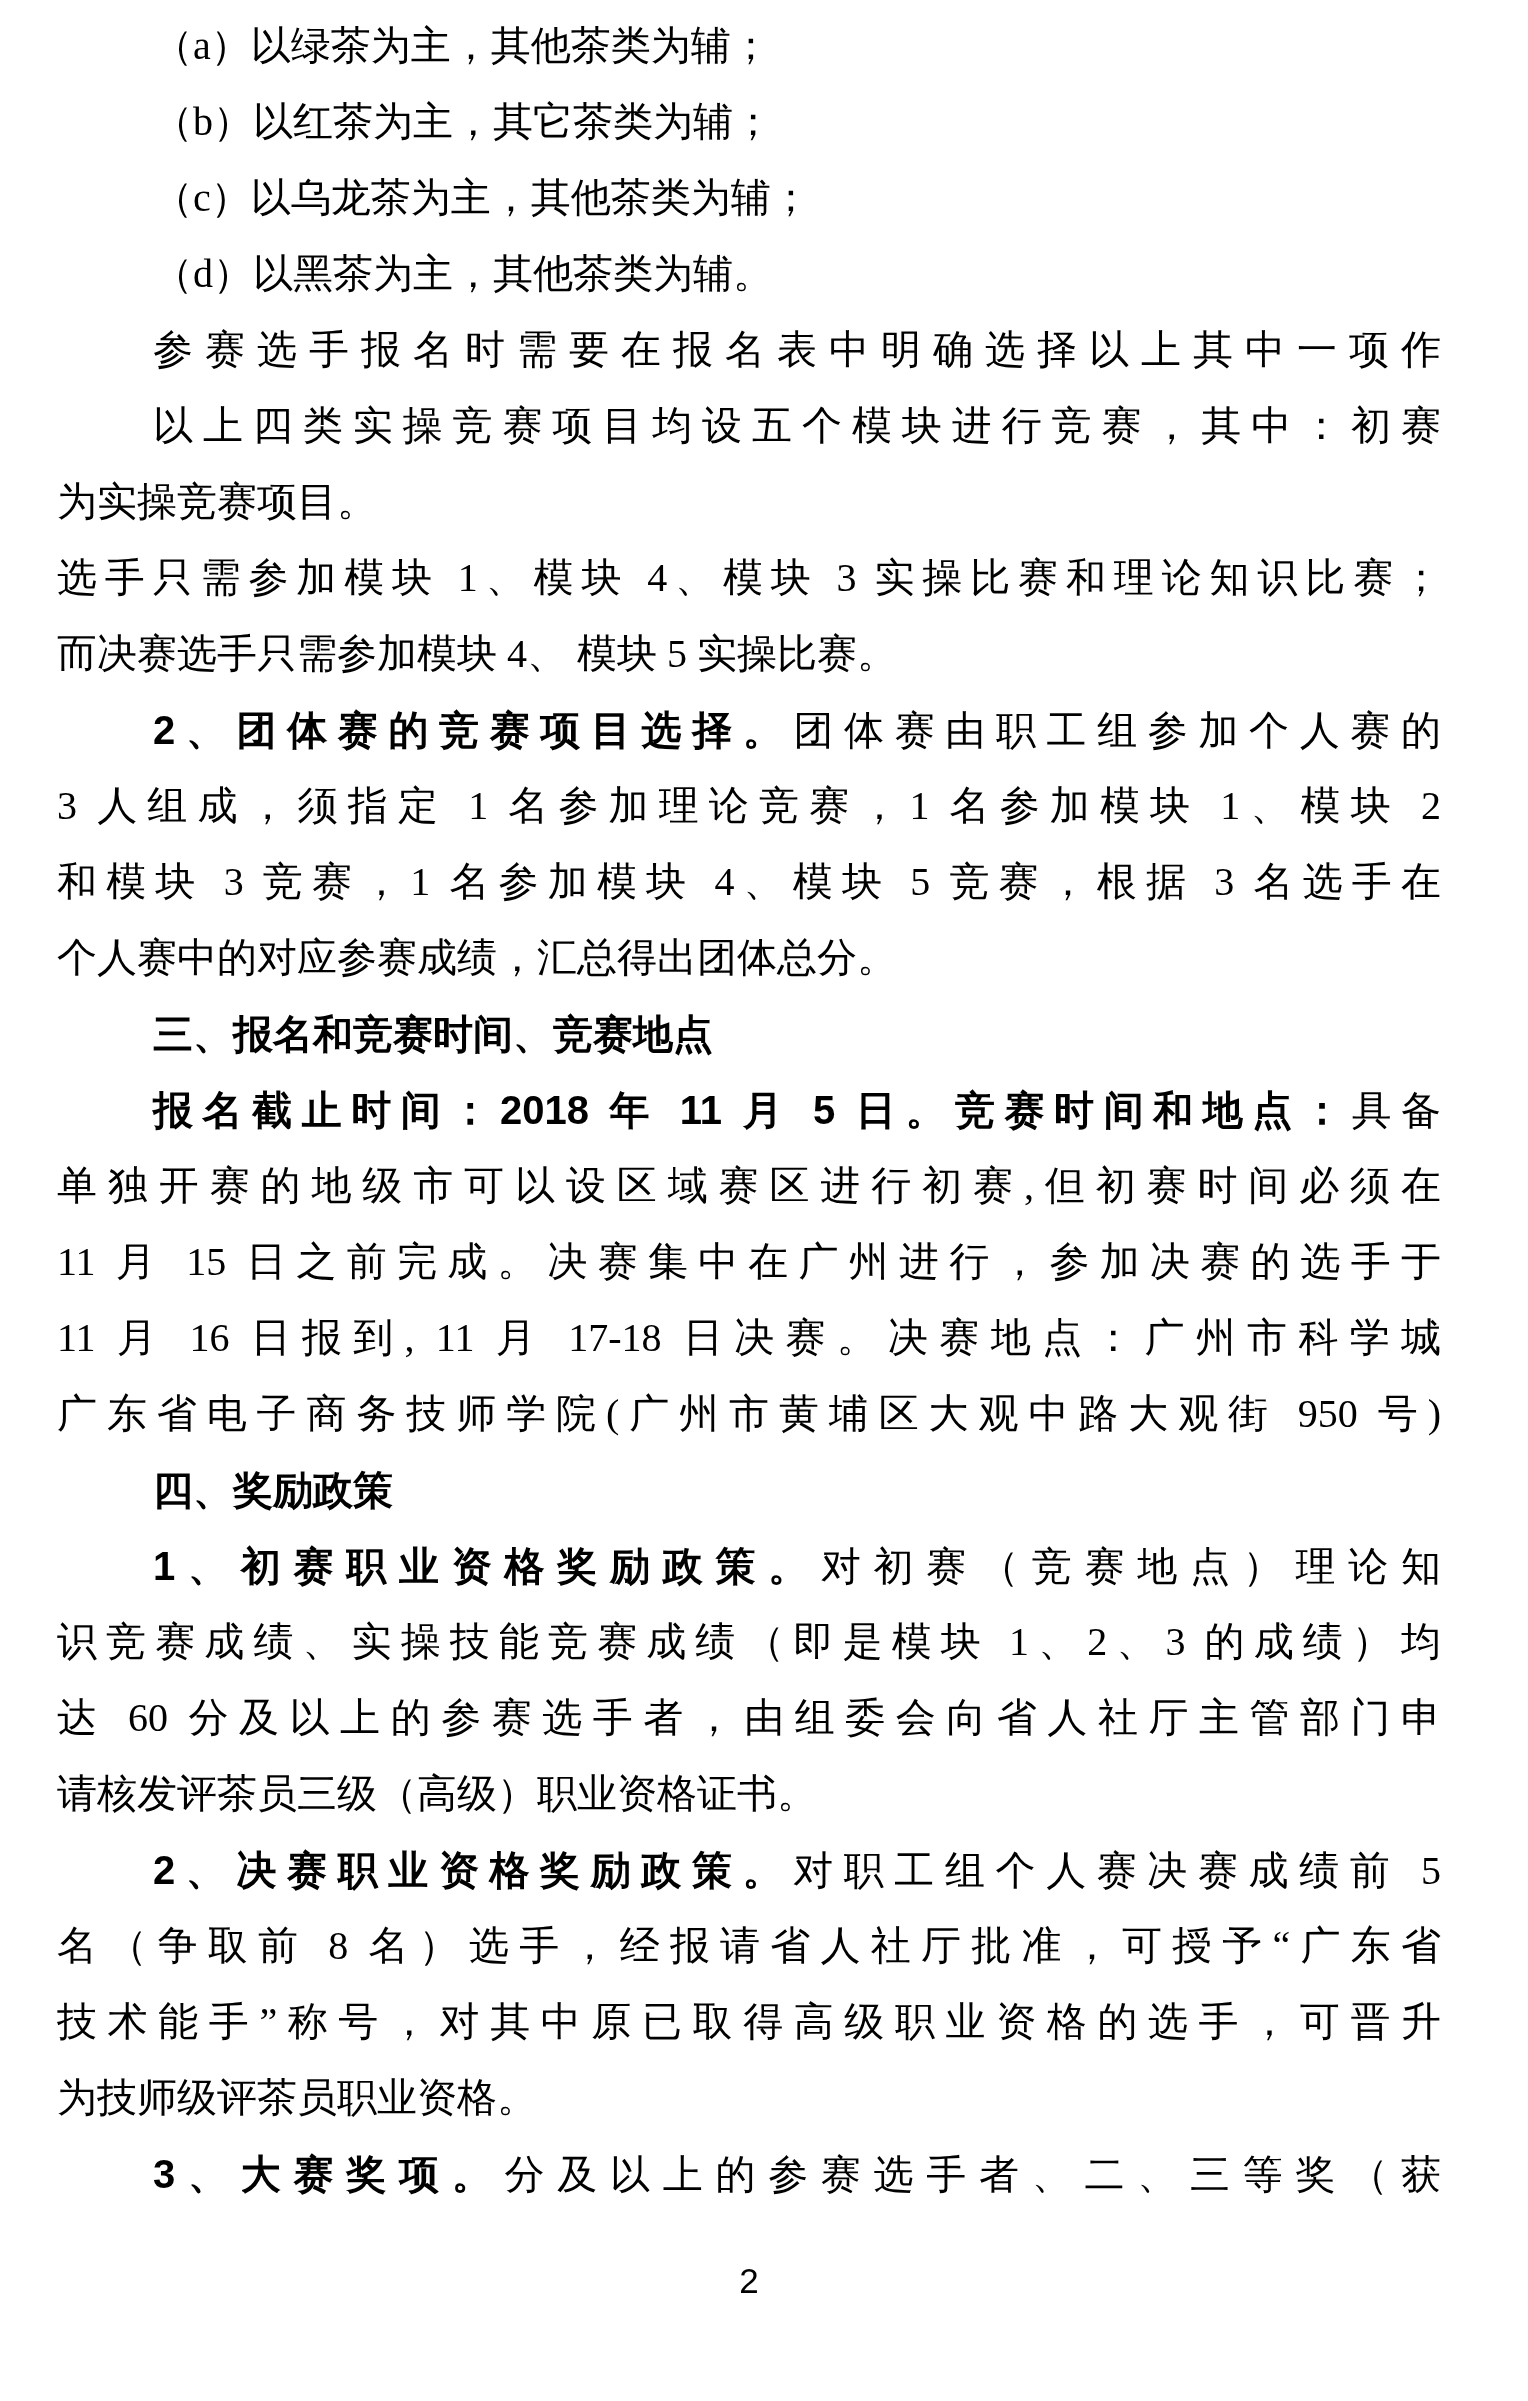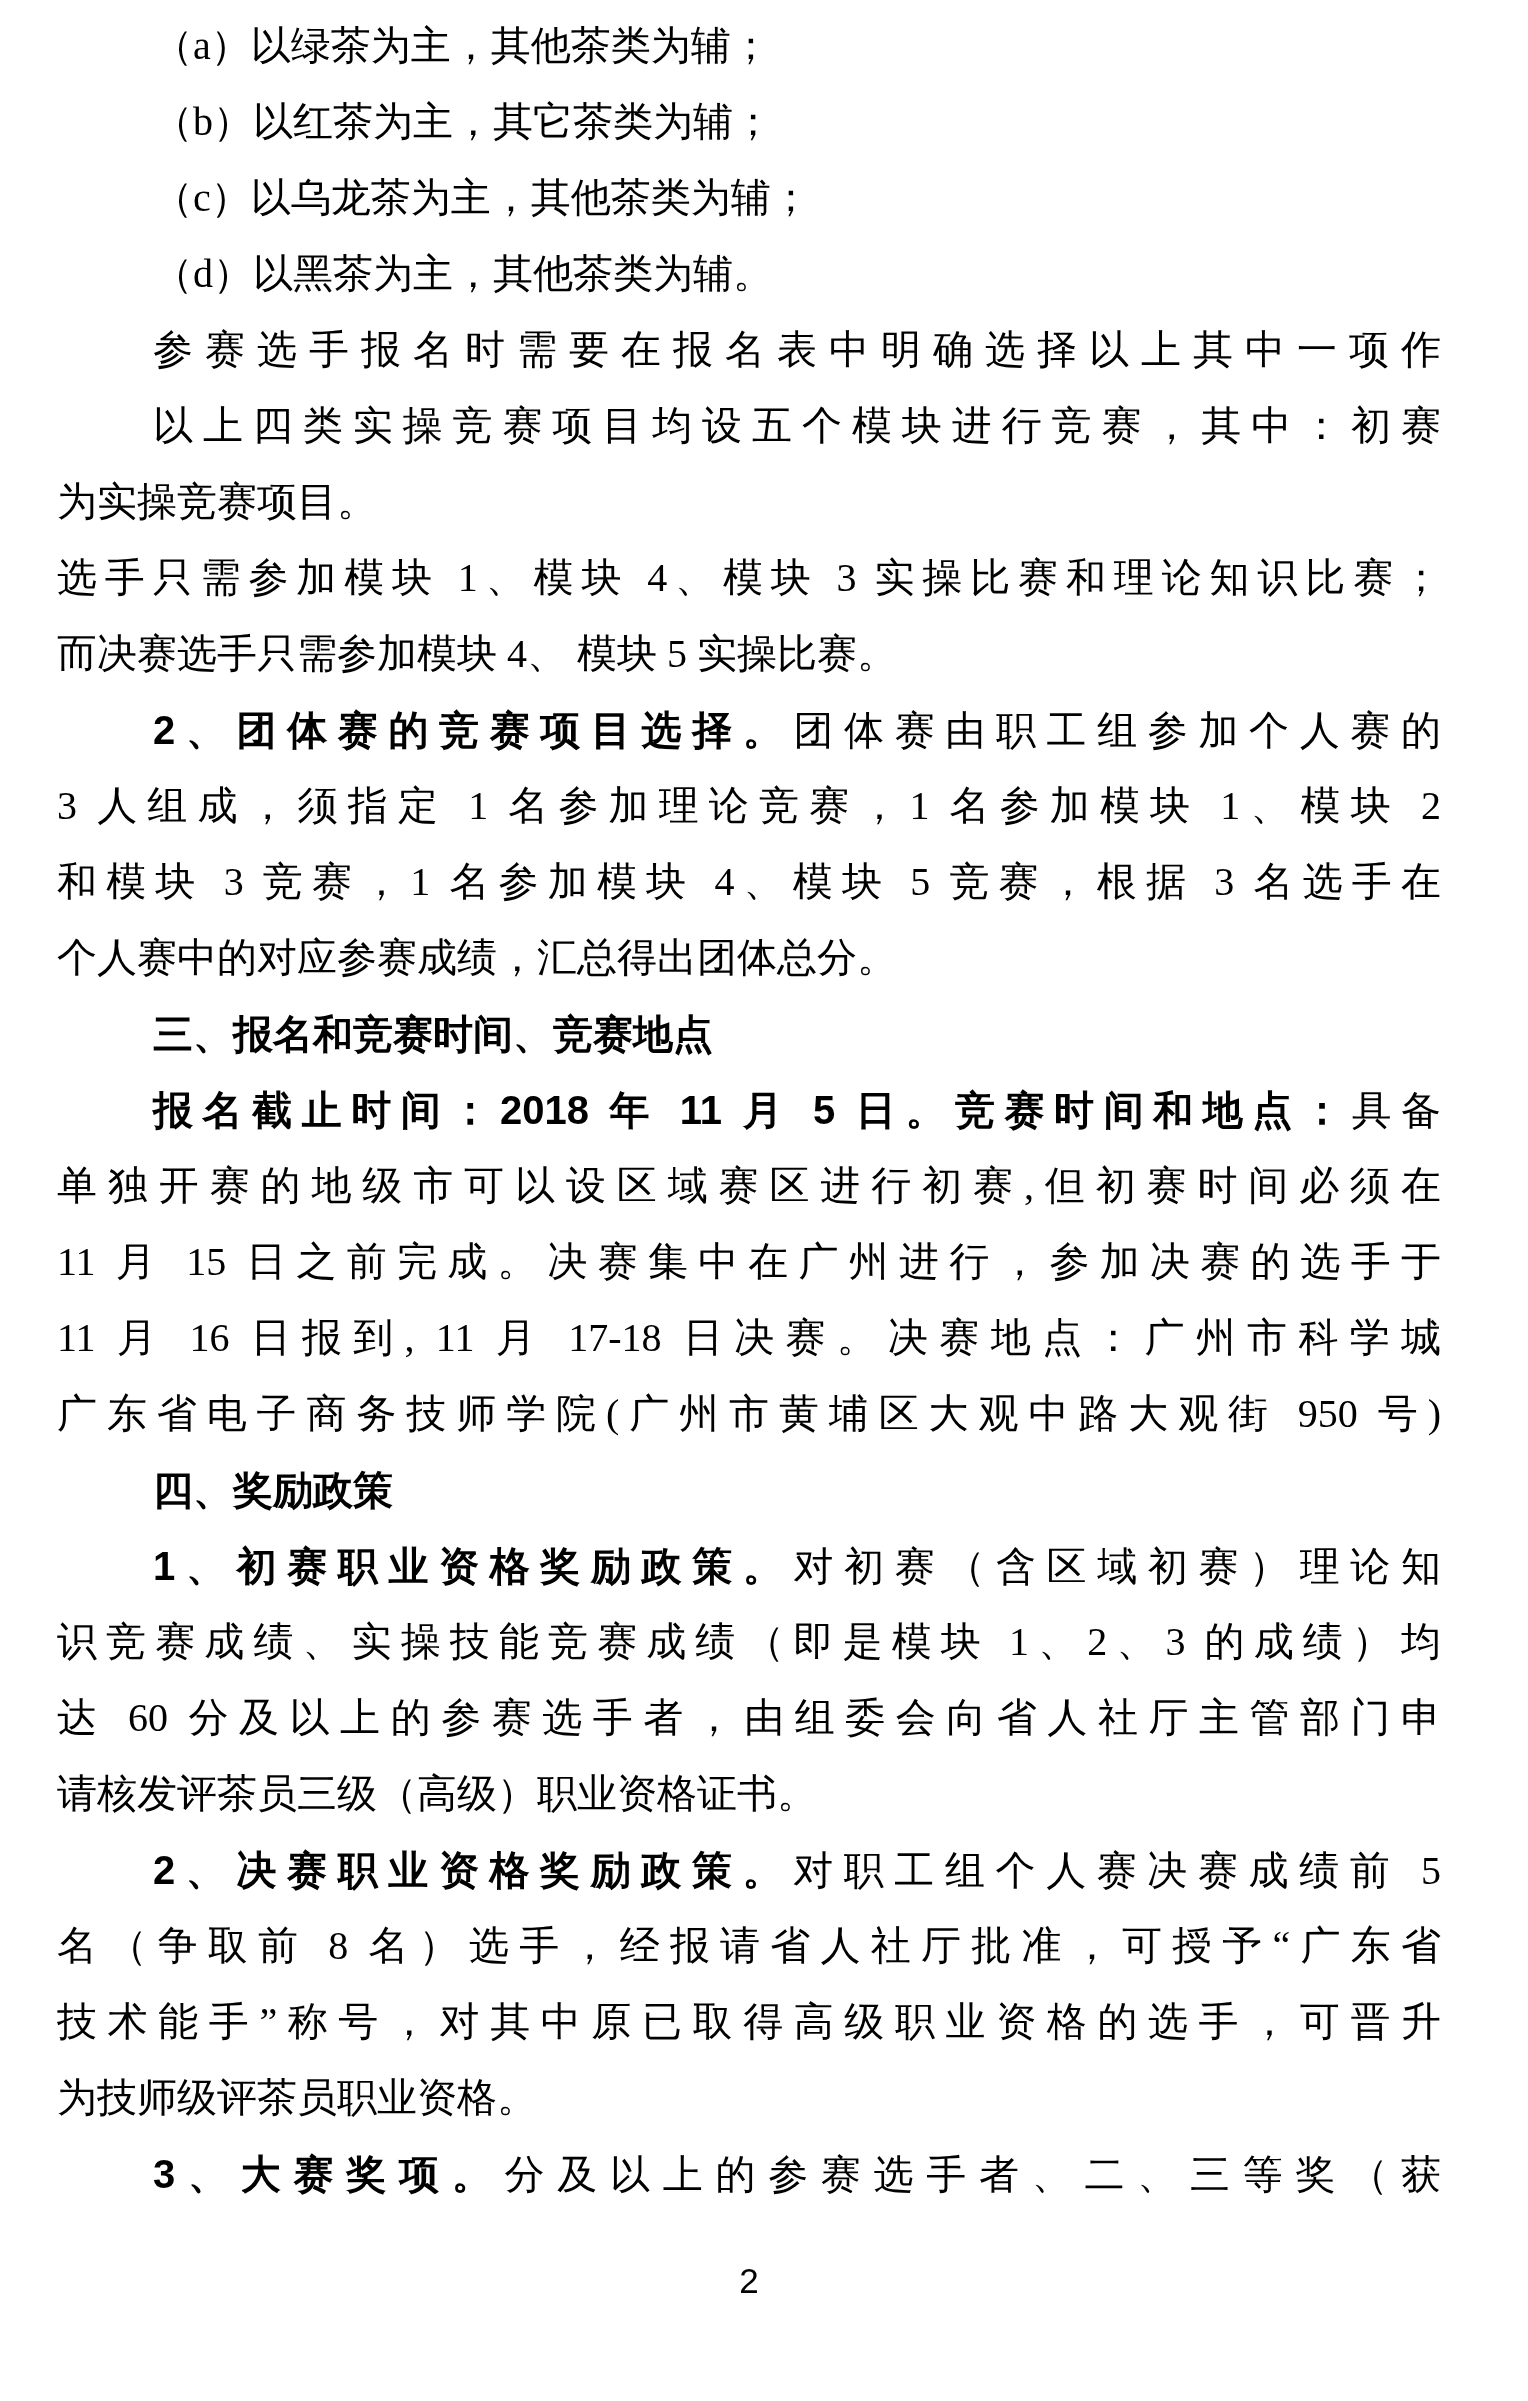--- a/index.html
+++ b/index.html
@@ -71,21 +71,21 @@
       <div class="line just"><span class="run">3 人组成，须指定 1 名参加理论竞赛，1 名参加模块 1、模块 2</span></div>
       <div class="line just"><span class="run">和模块 3 竞赛，1 名参加模块 4、模块 5 竞赛，根据 3 名选手在</span></div>
       <div class="line"><span class="run">个人赛中的对应参赛成绩，汇总得出团体总分。</span></div>
       <div class="line ind"><span class="run b">三、报名和竞赛时间、竞赛地点</span></div>
       <div class="line ind just"><span class="run b">报名截止时间：2018 年 11 月 5 日。</span><span class="run b">竞赛时间和地点：</span><span class="run">具备</span></div>
       <div class="line just"><span class="run">单独开赛的地级市可以设区域赛区进行初赛,但初赛时间必须在</span></div>
       <div class="line just"><span class="run">11 月 15 日之前完成。决赛集中在广州进行，参加决赛的选手于</span></div>
       <div class="line just"><span class="run">11 月 16 日报到, 11 月 17-18 日决赛。决赛地点：广州市科学城</span></div>
       <div class="line just"><span class="run">广东省电子商务技师学院(广州市黄埔区大观中路大观街 950 号)</span></div>
       <div class="line ind"><span class="run b">四、奖励政策</span></div>
-      <div class="line ind just"><span class="run b">1、初赛职业资格奖励政策。</span><span class="run">对初赛（含区域初赛）理论知</span></div>
+      <div class="line ind just"><span class="run b">1、初赛职业资格奖励政策。</span><span class="run">对初赛（竞赛地点）理论知</span></div>
       <div class="line just"><span class="run">识竞赛成绩、实操技能竞赛成绩（即是模块 1、2、3 的成绩）均</span></div>
       <div class="line just"><span class="run">达 60 分及以上的参赛选手者，由组委会向省人社厅主管部门申</span></div>
       <div class="line"><span class="run">请核发评茶员三级（高级）职业资格证书。</span></div>
       <div class="line ind just"><span class="run b">2、决赛职业资格奖励政策。</span><span class="run">对职工组个人赛决赛成绩前 5</span></div>
       <div class="line just"><span class="run">名（争取前 8 名）选手，经报请省人社厅批准，可授予“广东省</span></div>
       <div class="line just"><span class="run">技术能手”称号，对其中原已取得高级职业资格的选手，可晋升</span></div>
       <div class="line"><span class="run">为技师级评茶员职业资格。</span></div>
       <div class="line ind just"><span class="run b">3、大赛奖项。</span><span class="run">分及以上的参赛选手者、二、三等奖（获</span></div>
     </section>
   <footer class="page-footer">

